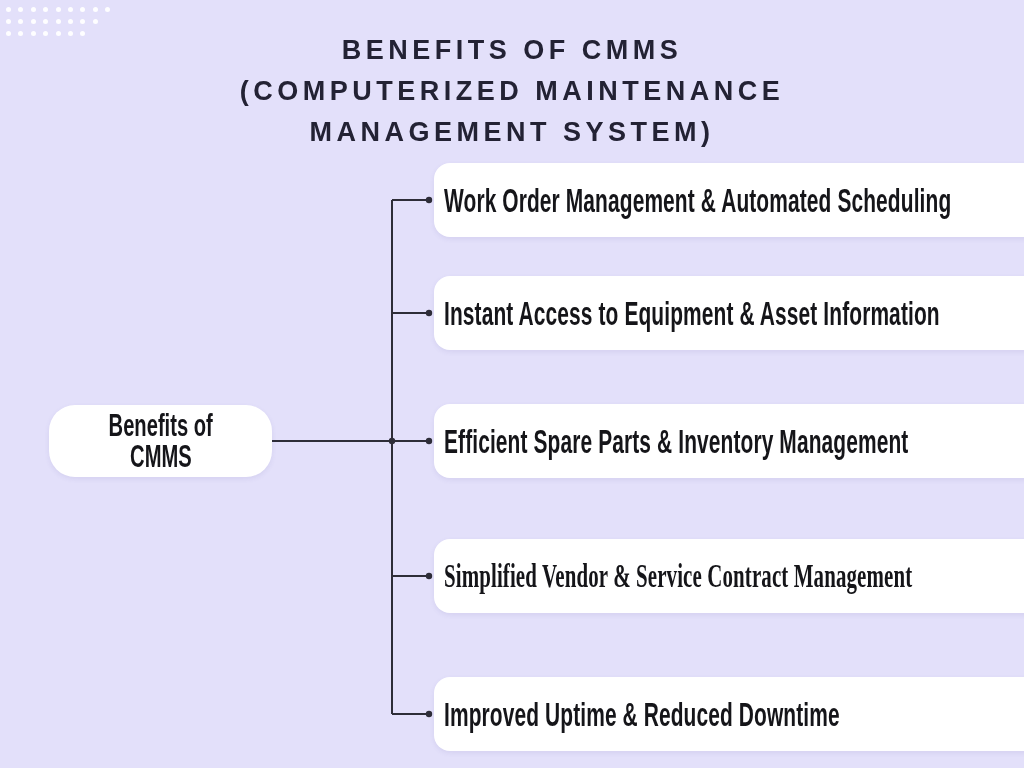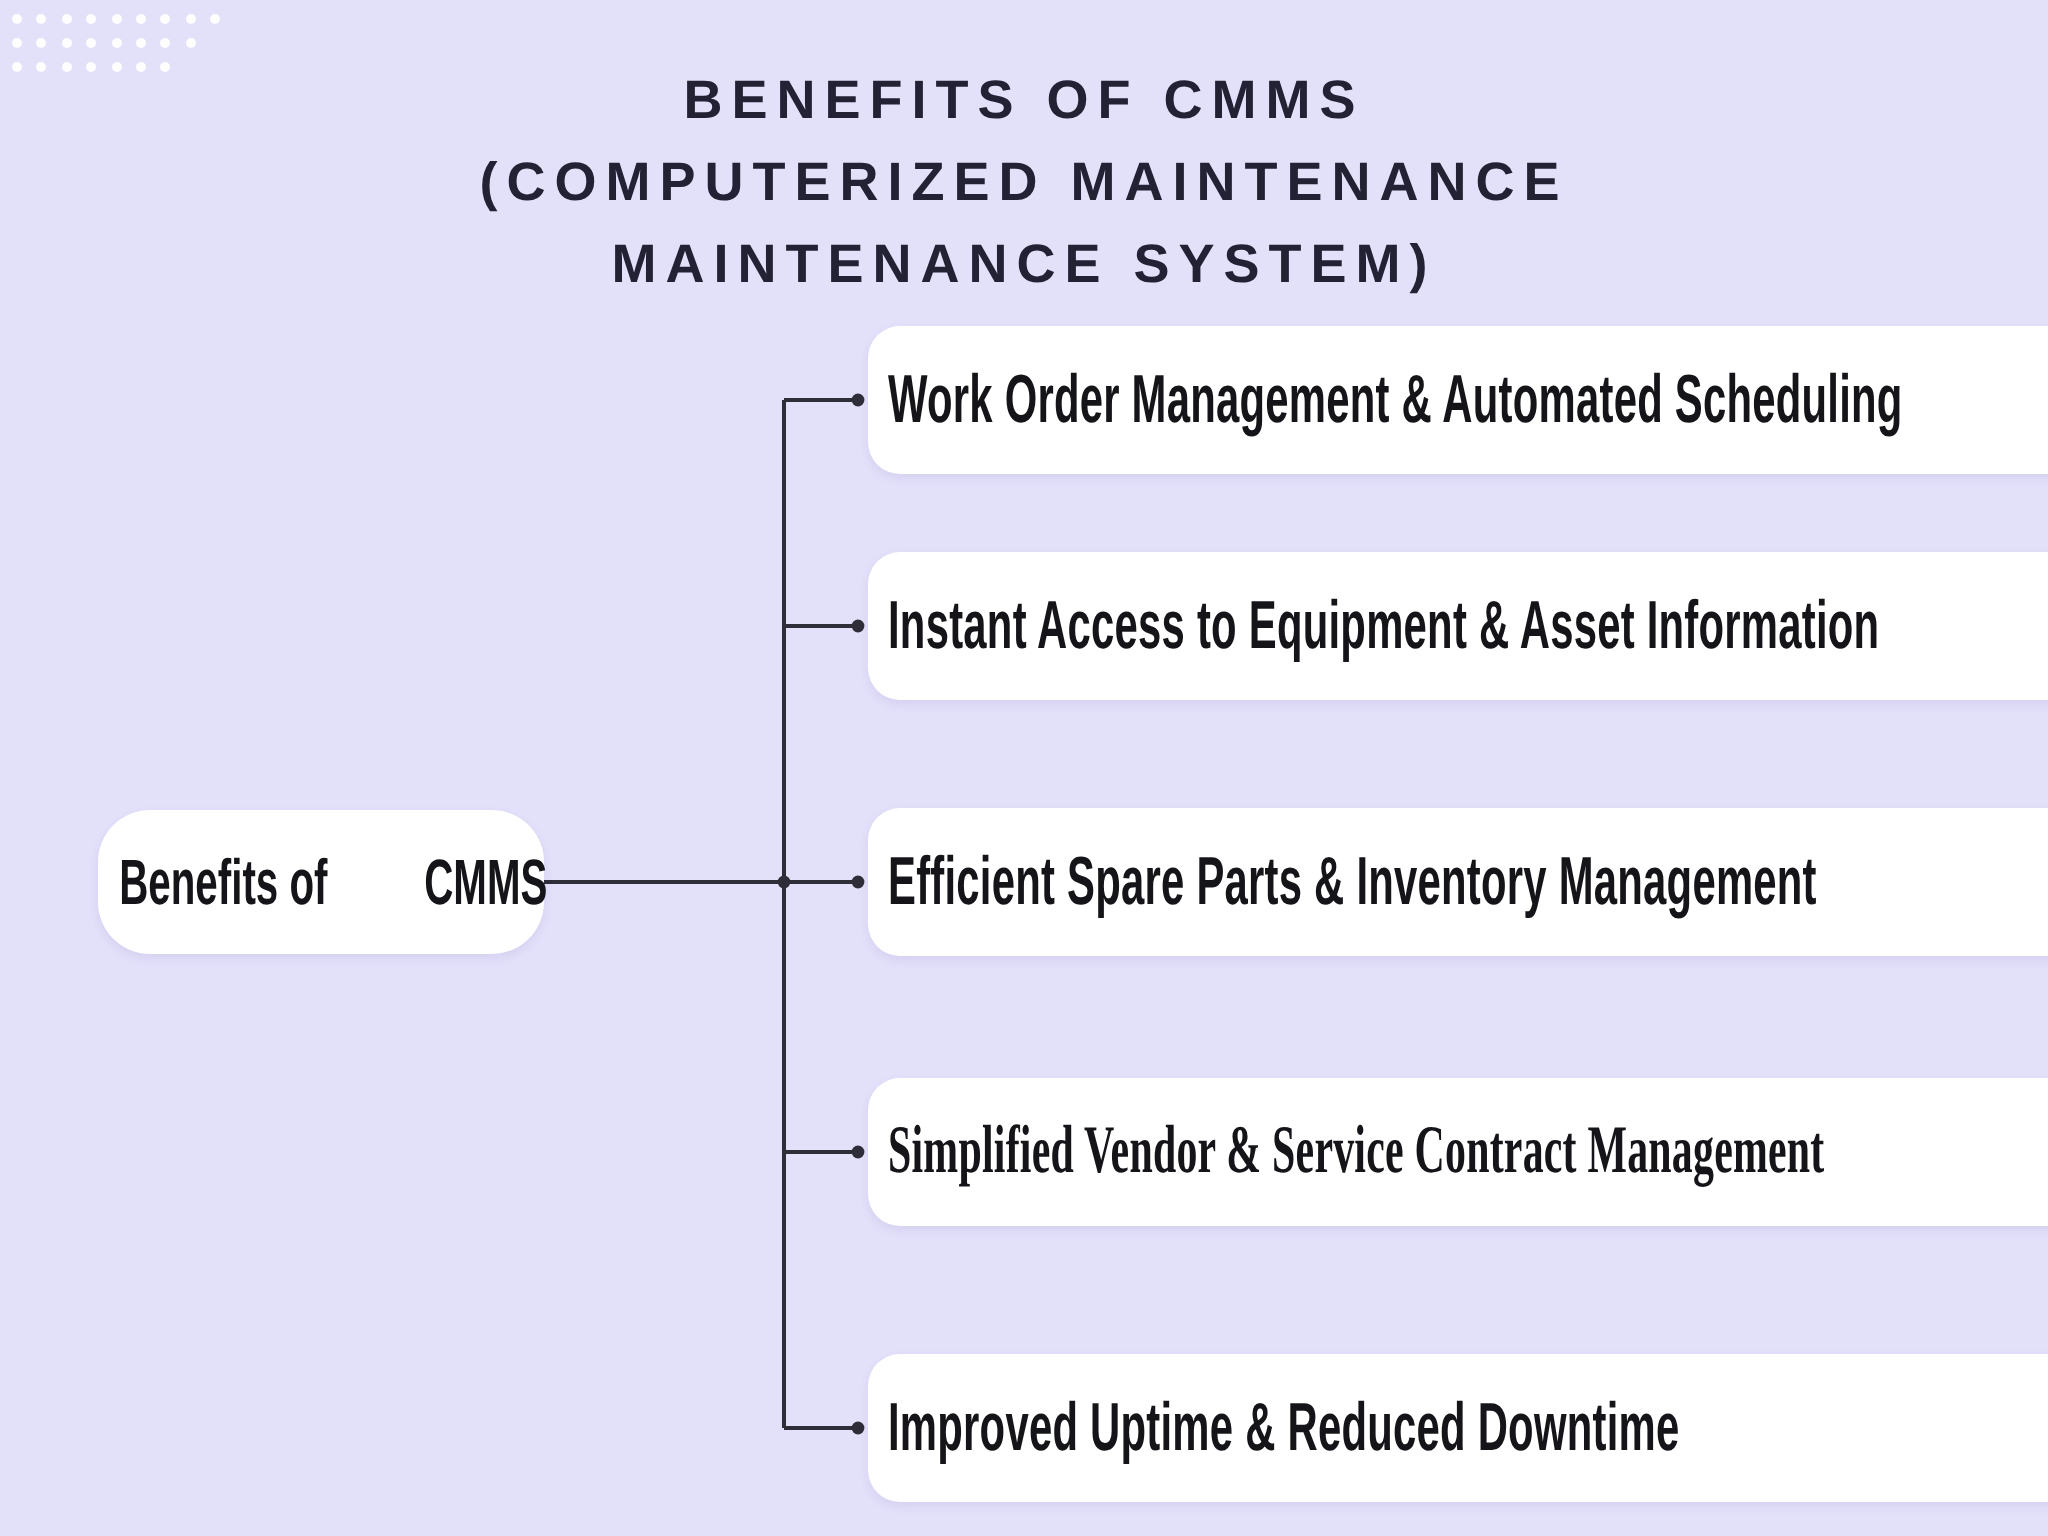--- a/index.html
+++ b/index.html
@@ -50,21 +50,21 @@
   }
   .connectors circle { fill: var(--connector, #2E2D38); }
   
   .root-node {
     position: absolute;
     left: 49px; top: 405px;
     width: 223px; height: 72px;
     background: var(--card, #ffffff);
     border-radius: 26px;
     display: flex;
-    flex-direction: row;
+    flex-direction: column;
     justify-content: center;
     align-items: center;
     box-shadow: 0 2px 5px rgba(90, 80, 160, 0.10);
   }
   .root-node .line {
     font-weight: 700;
     font-size: 32px;
     line-height: 31px;
     color: var(--card-text, #151519);
     transform: scaleX(0.63);
@@ -128,21 +128,21 @@
       <span class="dot" style="left: 30.8px; top: 31px;"></span>
       <span class="dot" style="left: 43.2px; top: 31px;"></span>
       <span class="dot" style="left: 55.6px; top: 31px;"></span>
       <span class="dot" style="left: 68px; top: 31px;"></span>
       <span class="dot" style="left: 80.4px; top: 31px;"></span>
     </div>
 
   <header class="title">
     <div>BENEFITS OF CMMS</div>
     <div>(COMPUTERIZED MAINTENANCE</div>
-    <div>MAINTENANCE SYSTEM)</div>
+    <div>MANAGEMENT SYSTEM)</div>
   </header>
 
   <svg class="connectors" viewBox="0 0 1024 768" xmlns="http://www.w3.org/2000/svg">
 
     <path d="M272 441 H392"></path>
 
     <path d="M392 200 V714"></path>
 
     <path d="M392 200 H429"></path>
     <path d="M392 313 H429"></path>

